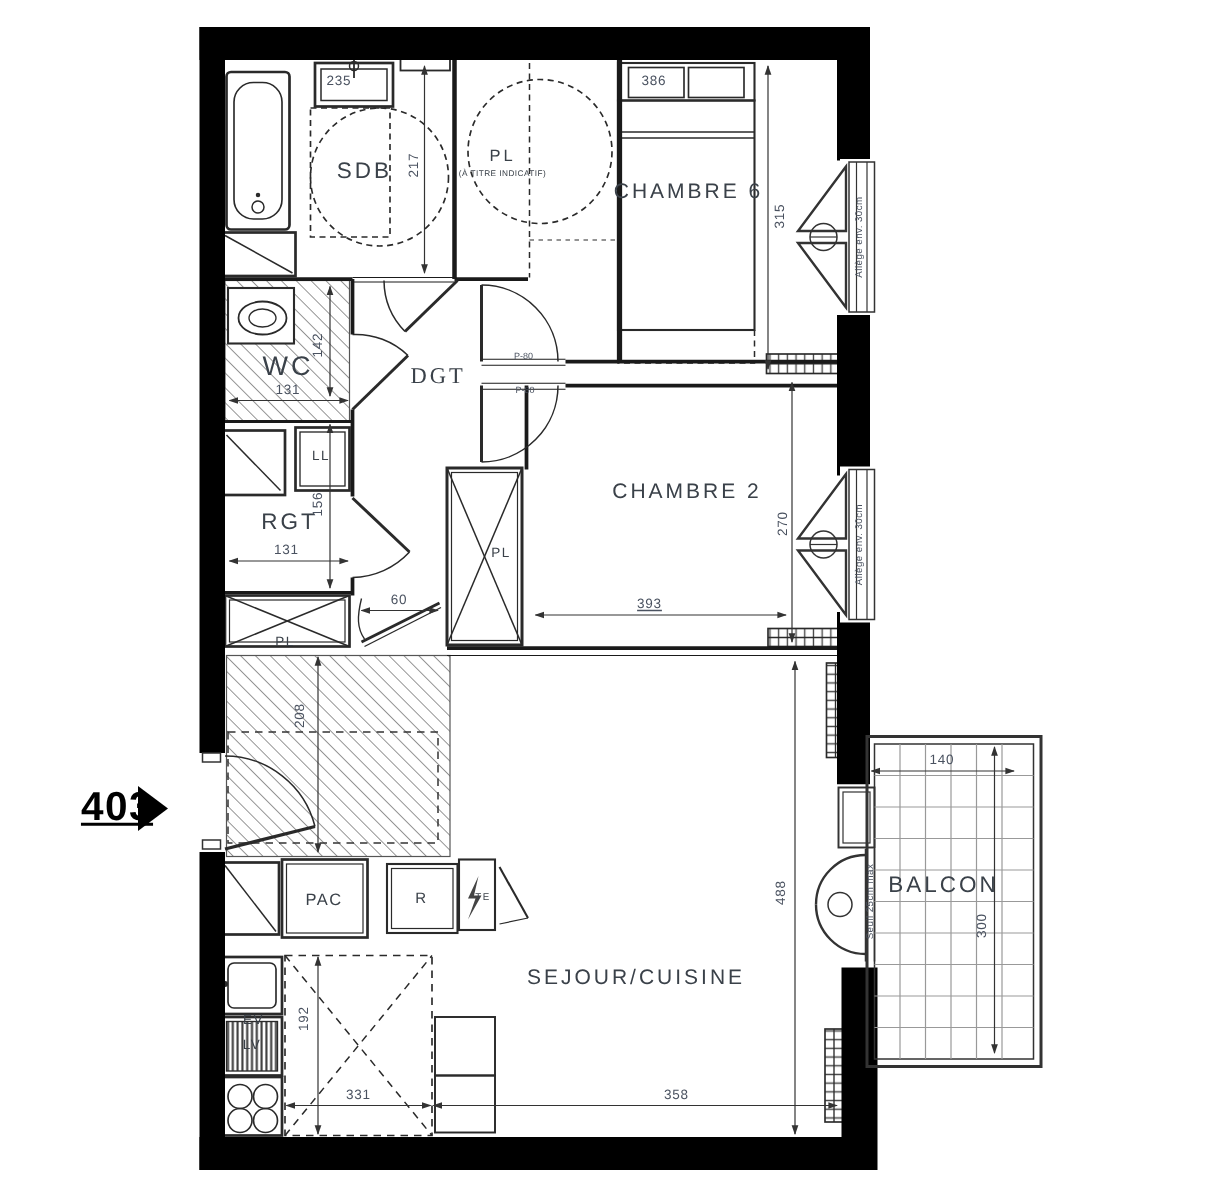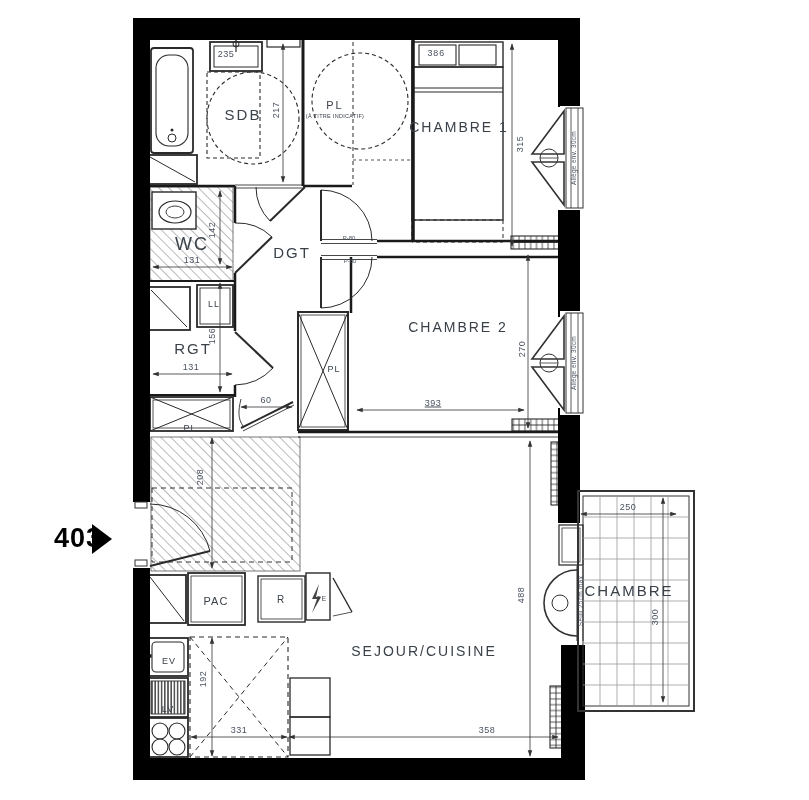--- a/index.html
+++ b/index.html
@@ -262,57 +262,57 @@
     <line x1="581" y1="514" x2="676" y2="514"></line>
     <line x1="663" y1="498" x2="663" y2="702"></line>
   </g>
 
   <polygon points="92,524 92,554 112,539" fill="#000"></polygon>
 </svg>
 
 <div class="lbl room" style="left:243px;top:114px;font-size:15px;">SDB</div>
 <div class="lbl" style="left:335px;top:105px;font-size:11px;">PL</div>
 <div class="lbl note" style="left:335px;top:117px;">(À TITRE INDICATIF)</div>
-<div class="lbl room" style="left:459px;top:127px;">CHAMBRE 1</div>
+<div class="lbl room" style="left:459px;top:127px;">CHAMBRE 6</div>
 <div class="lbl room" style="left:192px;top:244px;font-size:18px;">WC</div>
-<div class="lbl room" style="left:292px;top:252px;font-size:15px;">DGT</div>
+<div class="lbl room" style="left:292px;top:252px;font-size:15px;font-family:Liberation Serif, serif;">DGT</div>
 <div class="lbl room" style="left:458px;top:327px;">CHAMBRE 2</div>
 <div class="lbl room" style="left:193px;top:348px;font-size:15px;">RGT</div>
 <div class="lbl room" style="left:424px;top:651px;">SEJOUR/CUISINE</div>
-<div class="lbl room" style="left:629px;top:590px;font-size:15px;">CHAMBRE</div>
+<div class="lbl room" style="left:629px;top:590px;font-size:15px;">BALCON</div>
 
 <div class="lbl fix" style="left:214px;top:304px;">LL</div>
 <div class="lbl fix" style="left:334px;top:369px;">PL</div>
 <div class="lbl fix" style="left:190px;top:428px;">PL</div>
 <div class="lbl fix" style="left:216px;top:601px;font-size:11px;">PAC</div>
 <div class="lbl fix" style="left:281px;top:600px;font-size:10px;">R</div>
 <div class="lbl fix" style="left:322px;top:599px;font-size:6.5px;">TE</div>
-<div class="lbl fix" style="left:169px;top:661px;">EV</div>
-<div class="lbl fix" style="left:168px;top:697px;margin-top:12px;">LV</div>
+<div class="lbl fix" style="left:169px;top:680px;">EV</div>
+<div class="lbl fix" style="left:168px;top:697px;">LV</div>
 
 <div class="dim" style="left:226px;top:54px;">235</div>
 <div class="dim v" style="left:276px;top:110px;">217</div>
-<div class="dim" style="left:436px;top:54px;font-family:Liberation Mono, monospace;">386</div>
+<div class="dim" style="left:436px;top:54px;">386</div>
 <div class="dim v" style="left:520px;top:144px;">315</div>
 <div class="dim" style="left:192px;top:260px;">131</div>
 <div class="dim v" style="left:212px;top:230px;">142</div>
 <div class="dim v" style="left:212px;top:336px;">156</div>
 <div class="dim" style="left:191px;top:367px;">131</div>
 <div class="dim" style="left:266px;top:400px;">60</div>
 <div class="dim" style="left:433px;top:403px;text-decoration:underline;">393</div>
 <div class="dim v" style="left:522px;top:349px;">270</div>
 <div class="dim v" style="left:200px;top:477px;">208</div>
 <div class="dim v" style="left:203px;top:679px;">192</div>
 <div class="dim" style="left:239px;top:730px;">331</div>
-<div class="dim" style="left:451px;top:730px;margin-left:36px;">358</div>
+<div class="dim" style="left:451px;top:730px;">358</div>
 <div class="dim v" style="left:521px;top:595px;">488</div>
-<div class="dim" style="left:628px;top:507px;">250</div>
+<div class="dim" style="left:628px;top:507px;">140</div>
 <div class="dim v" style="left:655px;top:617px;">300</div>
 
 <div class="ann" style="left:574px;top:158px;">Allège env. 30cm</div>
 <div class="ann" style="left:574px;top:363px;">Allège env. 30cm</div>
 <div class="ann" style="left:581px;top:601px;">Seuil 25cm max</div>
 <div class="tiny" style="left:349px;top:238px;">P-80</div>
 <div class="tiny" style="left:350px;top:261px;">P-80</div>
 
-<div class="unit-no" style="left:78px;top:538px;">403</div>
+<div class="unit-no" style="left:78px;top:538px;text-decoration:underline;">403</div>
 
 </div>
 
 </body></html>

